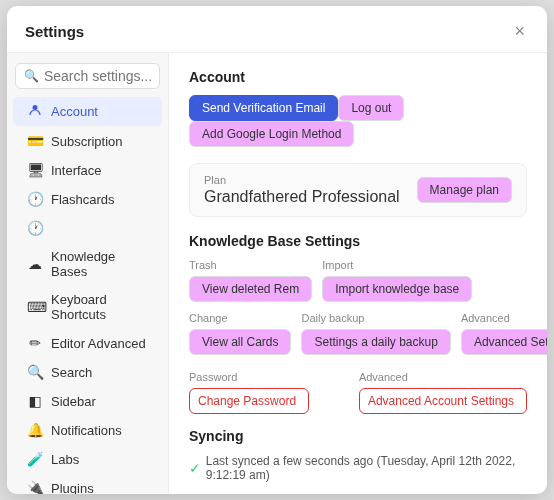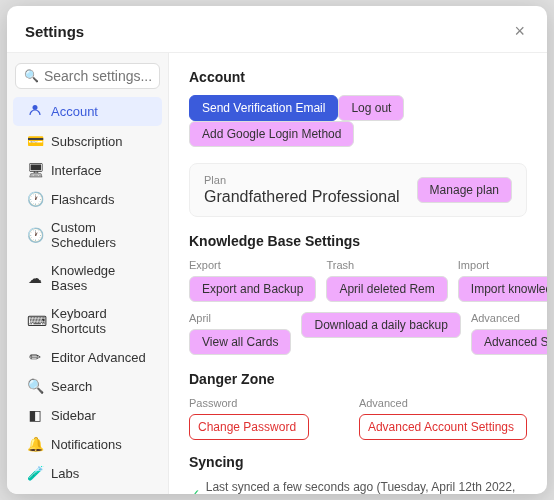--- a/index.html
+++ b/index.html
@@ -225,21 +225,20 @@
       <div class="sidebar-item">
         <span class="icon">🖥</span>
         <span>Interface</span>
       </div>
       <div class="sidebar-item">
         <span class="icon">🕐</span>
         <span>Flashcards</span>
       </div>
       <div class="sidebar-item">
         <span class="icon">🕐</span>
-        <span>Custom Schedulers</span>
       </div>
       <div class="sidebar-item">
         <span class="icon">☁</span>
         <span>Knowledge Bases</span>
       </div>
       <div class="sidebar-item">
         <span class="icon">⌨</span>
         <span>Keyboard Shortcuts</span>
       </div>
       <div class="sidebar-item">
@@ -285,49 +284,45 @@
           <div class="plan-label">Plan</div>
           <div class="plan-value">Grandfathered Professional</div>
         </div>
         <button class="btn">Manage plan</button>
       </div>
 
       <div class="account-section">
         <div class="section-title">Knowledge Base Settings</div>
         <div class="kb-grid">
           <div>
-            <div class="kb-cell-label">Export</div>
-            <button class="btn">Export and Backup</button>
-          </div>
-          <div>
             <div class="kb-cell-label">Trash</div>
-            <button class="btn">April deleted Rem</button>
+            <button class="btn">View deleted Rem</button>
           </div>
           <div>
             <div class="kb-cell-label">Import</div>
             <button class="btn">Import knowledge base</button>
           </div>
         </div>
         <div class="kb-grid">
           <div>
-            <div class="kb-cell-label">April</div>
+            <div class="kb-cell-label">Change</div>
             <button class="btn">View all Cards</button>
           </div>
           <div>
-            <button class="btn">Download a daily backup</button>
+            <div class="kb-cell-label">Daily backup</div>
+            <button class="btn">Settings a daily backup</button>
           </div>
           <div>
             <div class="kb-cell-label">Advanced</div>
             <button class="btn">Advanced Settings</button>
           </div>
         </div>
       </div>
 
       <div class="danger-zone">
-        <div class="section-title">Danger Zone</div>
         <div class="danger-grid">
           <div>
             <div class="kb-cell-label">Password</div>
             <button class="btn btn-danger">Change Password</button>
           </div>
           <div>
             <div class="kb-cell-label">Advanced</div>
             <button class="btn btn-danger">Advanced Account Settings</button>
           </div>
         </div>

